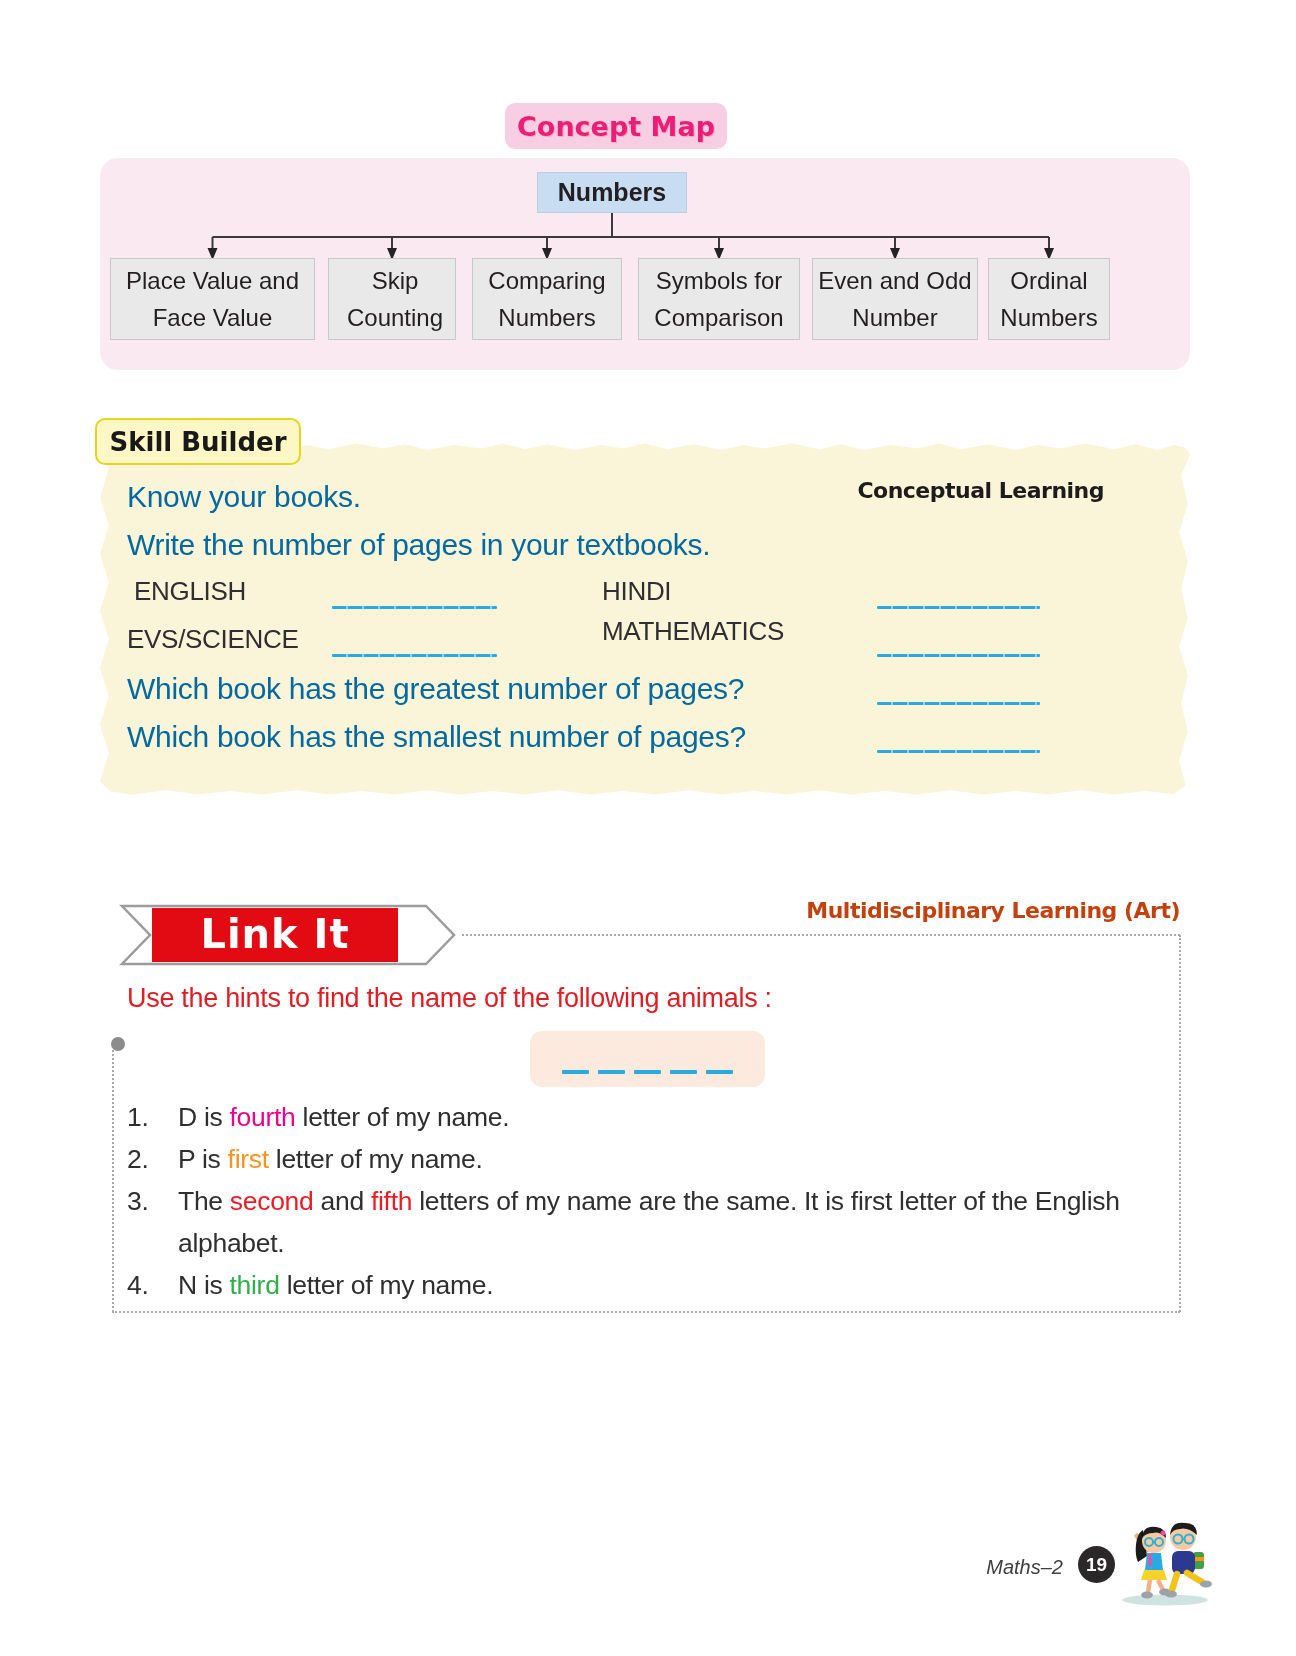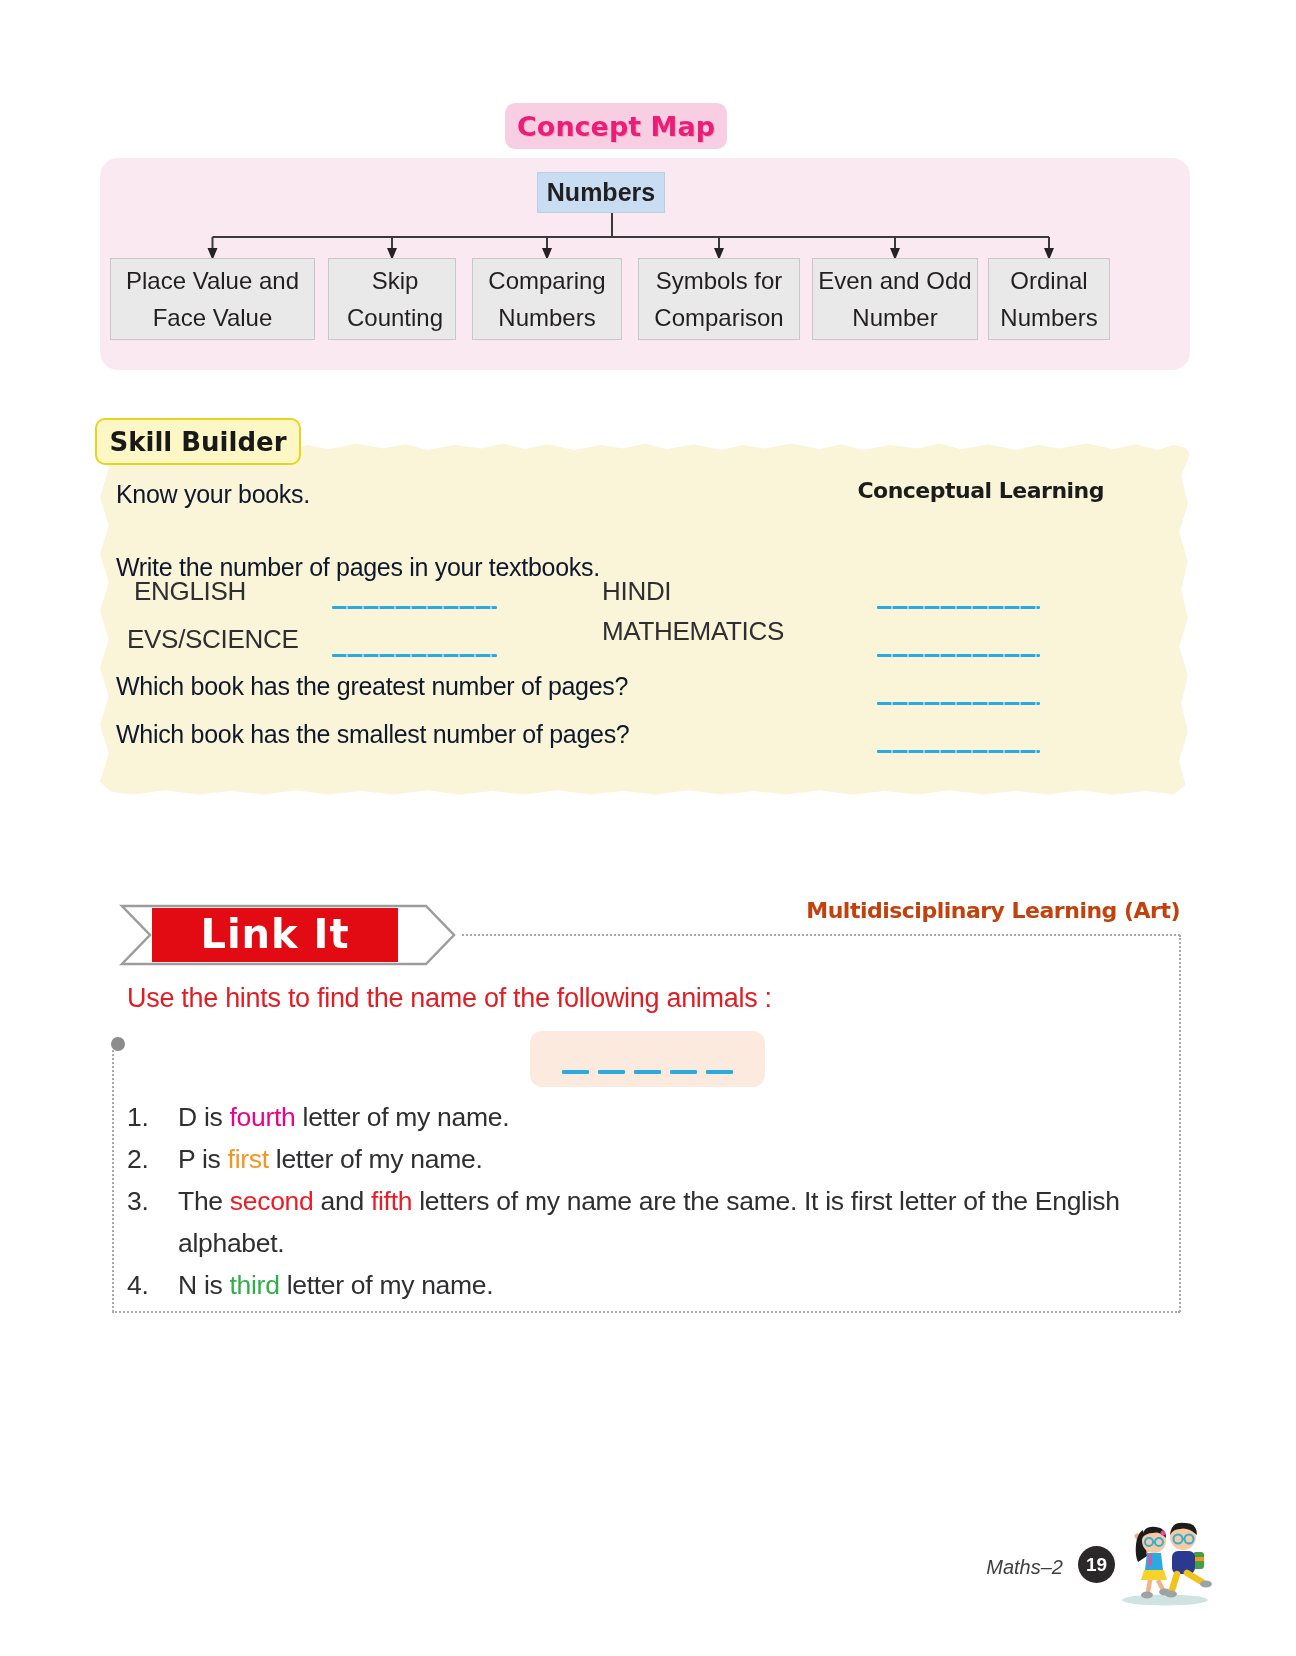--- a/index.html
+++ b/index.html
@@ -18,21 +18,21 @@
     display:flex; align-items:center; justify-content:center;
     font-family:"DejaVu Sans", sans-serif; font-weight:bold;
     font-size:27px; color:#ec1d76; letter-spacing:0px;
     text-shadow:1px 1px 0 #f3a8c6;
   }
   .cm-panel {
     left:100px; top:158px; width:1090px; height:212px;
     background:#fbe9f1; border-radius:18px;
   }
   .cm-root {
-    left:437px; top:14px; width:128px; height:41px;
+    left:437px; top:14px; width:150px; height:41px;
     background:#c8ddf1; border:1px solid #b9cfe6;
     display:flex; align-items:center; justify-content:center;
     font-weight:bold; font-size:25px; color:#231f20;
   }
   .cm-box {
     top:100px; height:82px;
     background:#e9e9e9; border:1.5px solid #c8c8c8;
     display:flex; align-items:center; justify-content:center; text-align:center;
     font-size:24px; color:#231f20; line-height:1.55; padding:0 4px;
   }
@@ -49,21 +49,21 @@
   .sb-panel {
     left:100px; top:440px; width:1090px; height:356px;
     background:#faf4d8; z-index:1;
     clip-path: polygon(0 2%,2% .8%,4% 2.4%,6% 1%,8% 2.6%,10% 1.2%,12.5% 2.4%,15% 1%,17% 2.8%,19% 1.4%,21% 2.6%,23.5% 1%,26% 2.4%,28% 1.2%,30% 2.8%,32.5% 1.4%,35% 2.4%,37% 1%,39% 2.6%,41% 1.2%,43.5% 2.8%,46% 1.4%,48% 2.4%,50% 1%,52% 2.6%,54.5% 1.2%,57% 2.8%,59% 1.4%,61% 2.4%,63.5% 1%,66% 2.6%,68% 1.2%,70% 2.8%,72.5% 1.4%,75% 2.4%,77% 1%,79% 2.6%,81.5% 1.2%,84% 2.8%,86% 1.4%,88% 2.4%,90.5% 1%,93% 2.6%,95% 1.2%,97% 2.8%,98.5% 1.4%,99.6% 2.2%,100% 4%,99.2% 10%,99.8% 18%,99% 26%,99.8% 34%,99.2% 42%,99.8% 50%,99% 58%,99.8% 66%,99.2% 74%,99.8% 82%,99% 90%,99.6% 97%,98.5% 99.5%,96% 98.6%,93% 99.6%,90% 98.4%,87% 99.6%,84% 98.6%,81% 99.6%,78% 98.4%,75% 99.6%,72% 98.6%,69% 99.6%,66% 98.4%,63% 99.6%,60% 98.6%,57% 99.6%,54% 98.4%,51% 99.6%,48% 98.6%,45% 99.6%,42% 98.4%,39% 99.6%,36% 98.6%,33% 99.6%,30% 98.4%,27% 99.6%,24% 98.6%,21% 99.6%,18% 98.4%,15% 99.6%,12% 98.6%,9% 99.6%,6% 98.4%,3% 99.6%,1% 98.8%,0 96%,.8% 88%,0 80%,.8% 72%,0 64%,.8% 56%,0 48%,.8% 40%,0 32%,.8% 24%,0 16%,.8% 8%);
   }
   .sb-tag {
     position:absolute; right:86px; top:8px;
     font-family:"DejaVu Sans", sans-serif; font-weight:bold;
     font-size:22px; color:#1c1c1c; letter-spacing:-0.5px;margin-top:30px;
   }
-  .sb-line { position:absolute; left:16px; font-size:25px; color:#0f172a; letter-spacing:-0.3px; }
+  .sb-line { position:absolute; left:27px; font-size:30px; color:#0369a1; letter-spacing:-0.3px; }
   .sb-sub { position:absolute; font-size:26px; color:#2f2e30; letter-spacing:-0.3px; }
   .blank {
     position:absolute; height:3px; border-radius:1px;
     background: repeating-linear-gradient(90deg,#29abe2 0 14px,#8ed4f1 14px 16px);
   }
 
   
   .li-tag {
     right:116px; top:898px;
     font-family:"DejaVu Sans", sans-serif; font-weight:bold;
@@ -133,21 +133,21 @@
     <div class="abs cm-box" style="left:712px; width:166px;">Even and Odd Number</div>
     <div class="abs cm-box" style="left:888px; width:122px;">Ordinal Numbers</div>
   </div>
 
   <div class="abs sb-label">Skill Builder</div>
 
   <div class="abs sb-panel">
     <div class="sb-tag">Conceptual Learning</div>
 
     <div class="sb-line" style="top:40px;">Know your books.</div>
-    <div class="sb-line" style="top:88px;margin-top:25px;">Write the number of pages in your textbooks.</div>
+    <div class="sb-line" style="top:88px;">Write the number of pages in your textbooks.</div>
 
     <div class="sb-sub" style="left:34px;  top:136px;">ENGLISH</div>
     <div class="blank" style="left:232px; top:166px; width:165px;"></div>
     <div class="sb-sub" style="left:502px; top:136px;">HINDI</div>
     <div class="blank" style="left:777px; top:166px; width:163px;"></div>
 
     <div class="sb-sub" style="left:27px;  top:184px;">EVS/SCIENCE</div>
     <div class="blank" style="left:232px; top:214px; width:165px;"></div>
     <div class="sb-sub" style="left:502px; top:176px;">MATHEMATICS</div>
     <div class="blank" style="left:777px; top:214px; width:163px;"></div>

